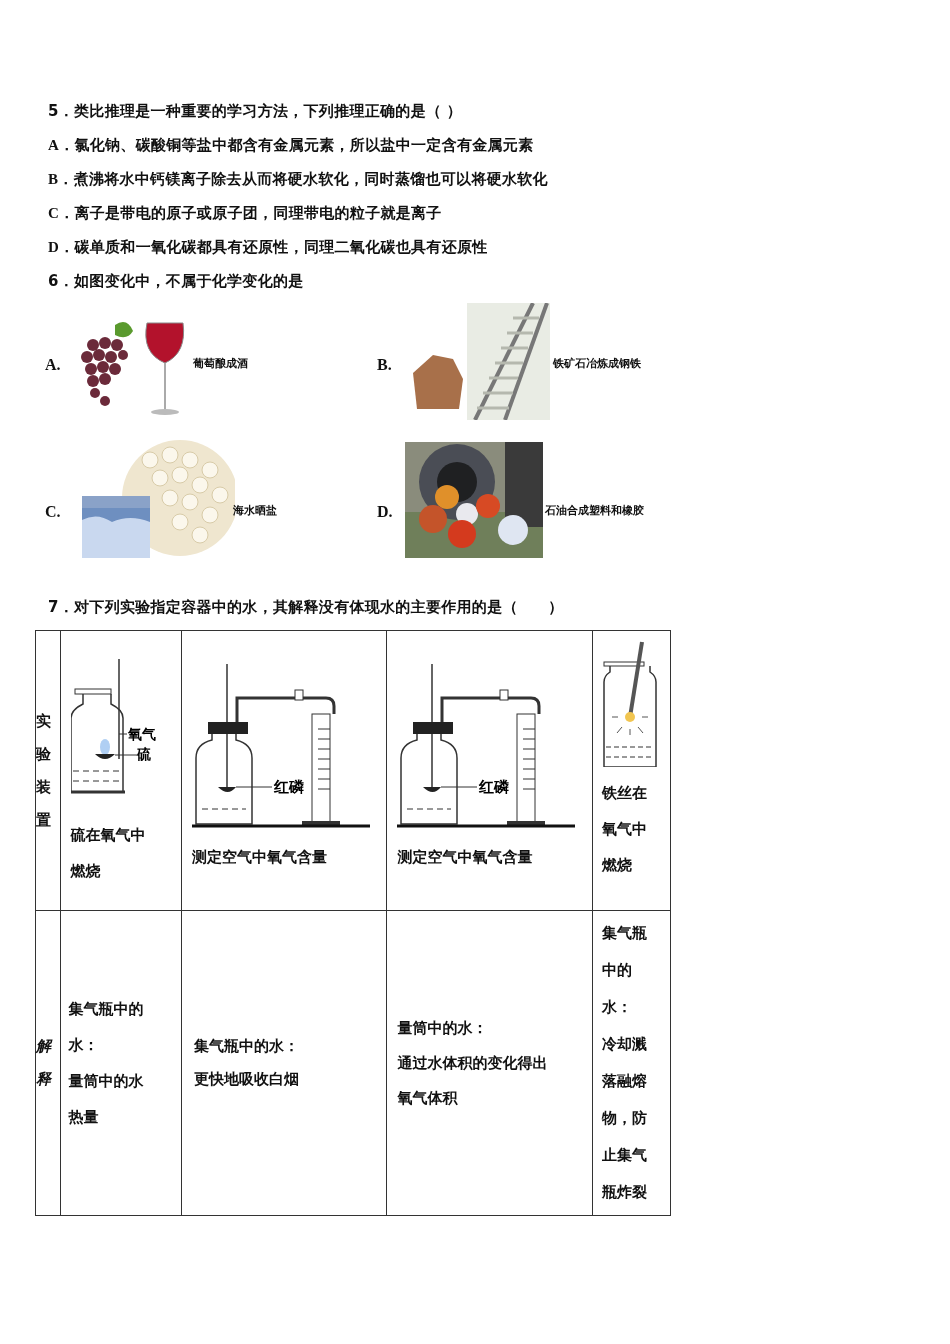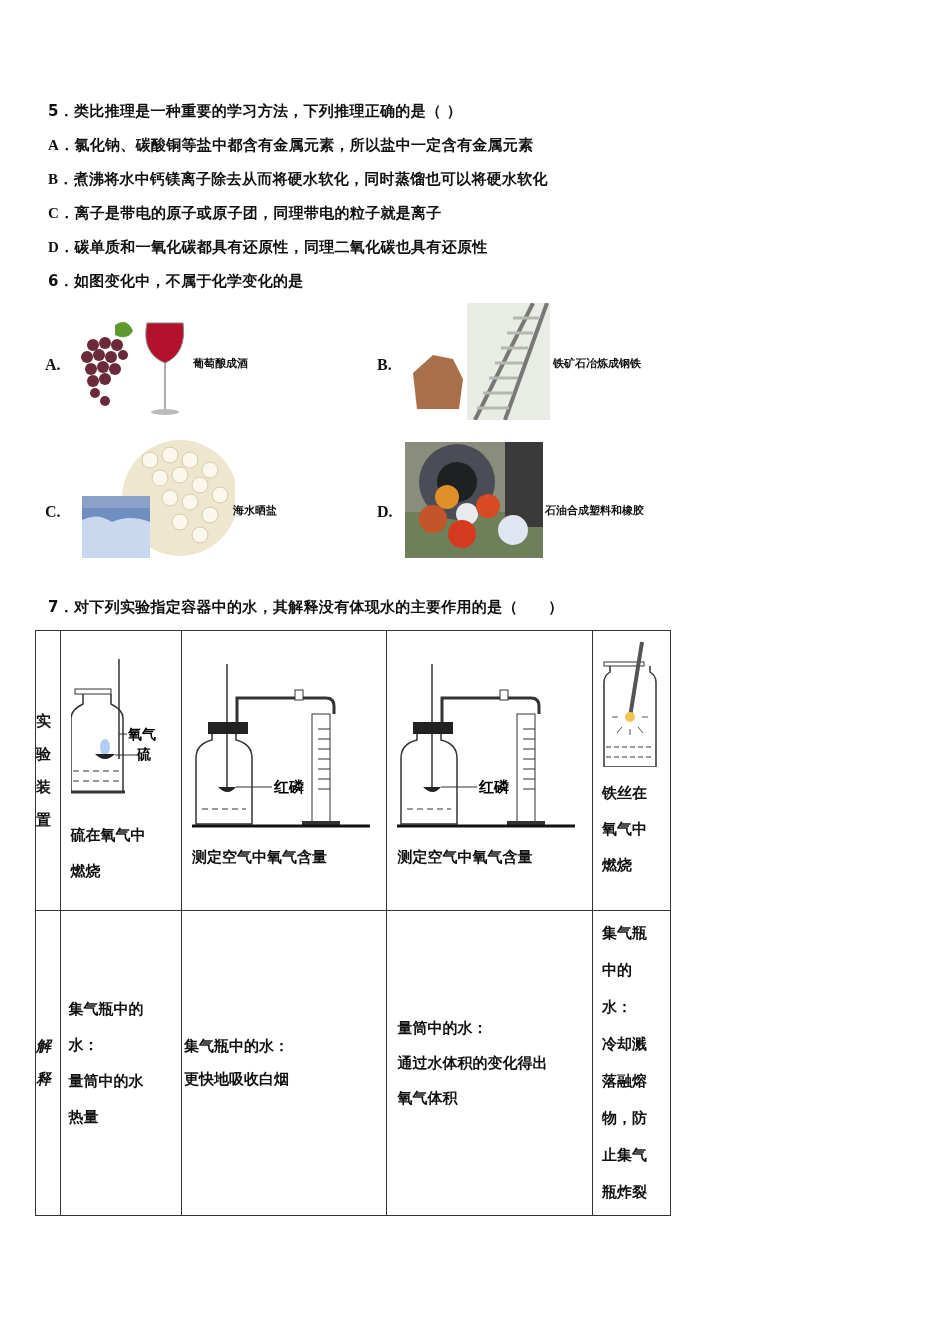--- a/index.html
+++ b/index.html
@@ -238,21 +238,21 @@
       <span style="display:inline-block;width:1em;word-wrap:break-word;font-style:italic;">解释</span>
     </td>
     <td style="padding-left:8px;">
       <div class="celltext">
         <div>集气瓶中的</div>
         <div>水：</div>
         <div>量筒中的水</div>
         <div>热量</div>
       </div>
     </td>
-    <td style="padding-left:2px;">
+    <td style="padding-left:12px;">
       <div class="celltext" style="line-height:33px;">
         <div>集气瓶中的水：</div>
         <div>更快地吸收白烟</div>
       </div>
     </td>
     <td style="padding-left:10px;">
       <div class="celltext" style="line-height:35px;">
         <div>量筒中的水：</div>
         <div>通过水体积的变化得出</div>
         <div>氧气体积</div>

